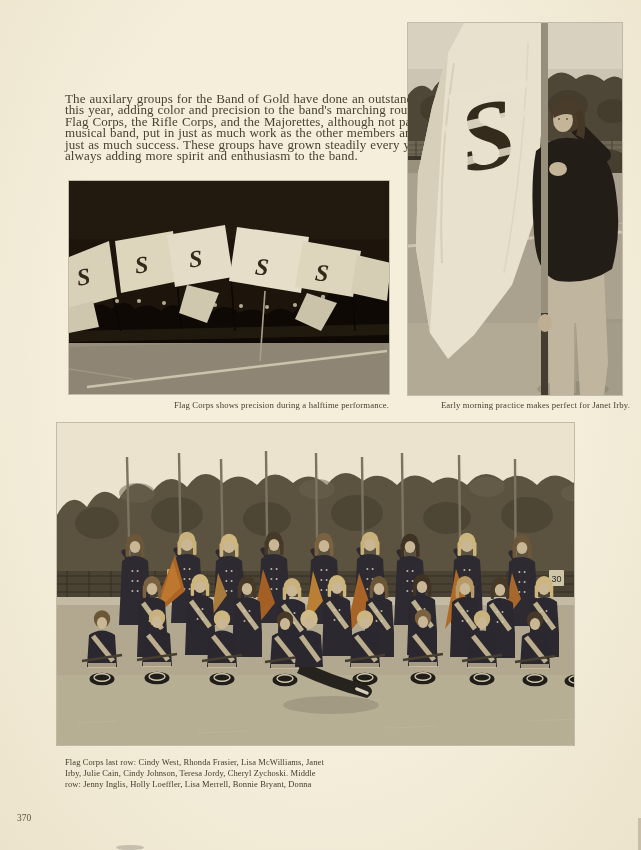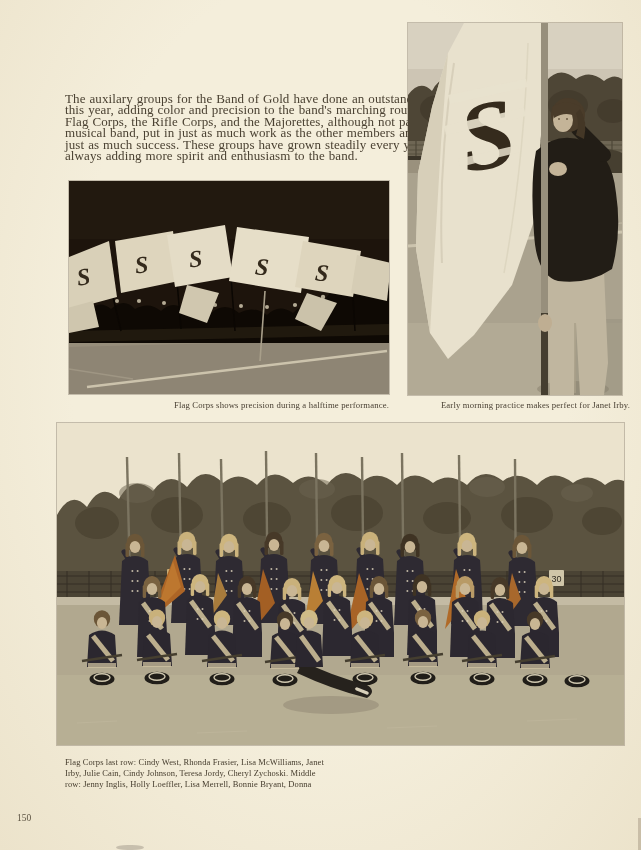--- a/index.html
+++ b/index.html
@@ -18,21 +18,21 @@
   .body-text{
     position:absolute;left:65px;top:93px;margin:0;width:340px;
     font-size:13px;line-height:11.4px;color:#4a4132;
     letter-spacing:0.1px;word-spacing:0.6px;white-space:pre;
   }
   .photo{position:absolute;margin:0;padding:0;overflow:hidden;
     box-shadow:0 0 0 1px rgba(86,74,58,0.3);}
   .photo svg{display:block;}
   .photo-halftime{left:69px;top:181px;width:320px;height:213px;}
   .photo-practice{left:408px;top:23px;width:214px;height:372px;}
-  .photo-group{left:57px;top:423px;width:567px;height:322px;}
+  .photo-group{left:57px;top:423px;width:517px;height:322px;}
   .caption{position:absolute;font-size:8.7px;color:#4a4134;
     text-align:right;white-space:nowrap;letter-spacing:0.15px;}
   .caption-halftime{left:69px;top:400px;width:320px;}
   .caption-practice{left:400px;top:400px;width:230px;}
   .caption-col{position:absolute;top:757px;font-size:8.5px;line-height:11.2px;
     color:#453c2d;white-space:pre;letter-spacing:0.1px;margin-left:8px;}
   .caption-left{left:57px;}
   .caption-right{left:342px;}
   .page-number{position:absolute;left:17px;top:813px;font-size:9.5px;color:#5c5342;}
   .scan-smudge{position:absolute;left:116px;top:845px;width:28px;height:5px;
@@ -355,16 +355,16 @@
         <line x1="330" y1="305" x2="380" y2="303"></line>
           <line x1="470" y1="298" x2="520" y2="296"></line>
       </g>
     </svg>
   </div>
 
   <div class="caption-col caption-left">Flag Corps last row: Cindy West, Rhonda Frasier, Lisa McWilliams, Janet
 Irby, Julie Cain, Cindy Johnson, Teresa Jordy, Cheryl Zychoski. Middle
 row: Jenny Inglis, Holly Loeffler, Lisa Merrell, Bonnie Bryant, Donna</div>
 
-  <div class="page-number">150</div>
+  <div class="page-number">370</div>
   <div class="scan-smudge"></div>
   <div class="edge-shade"></div>
 </div>
 
 </body></html>

